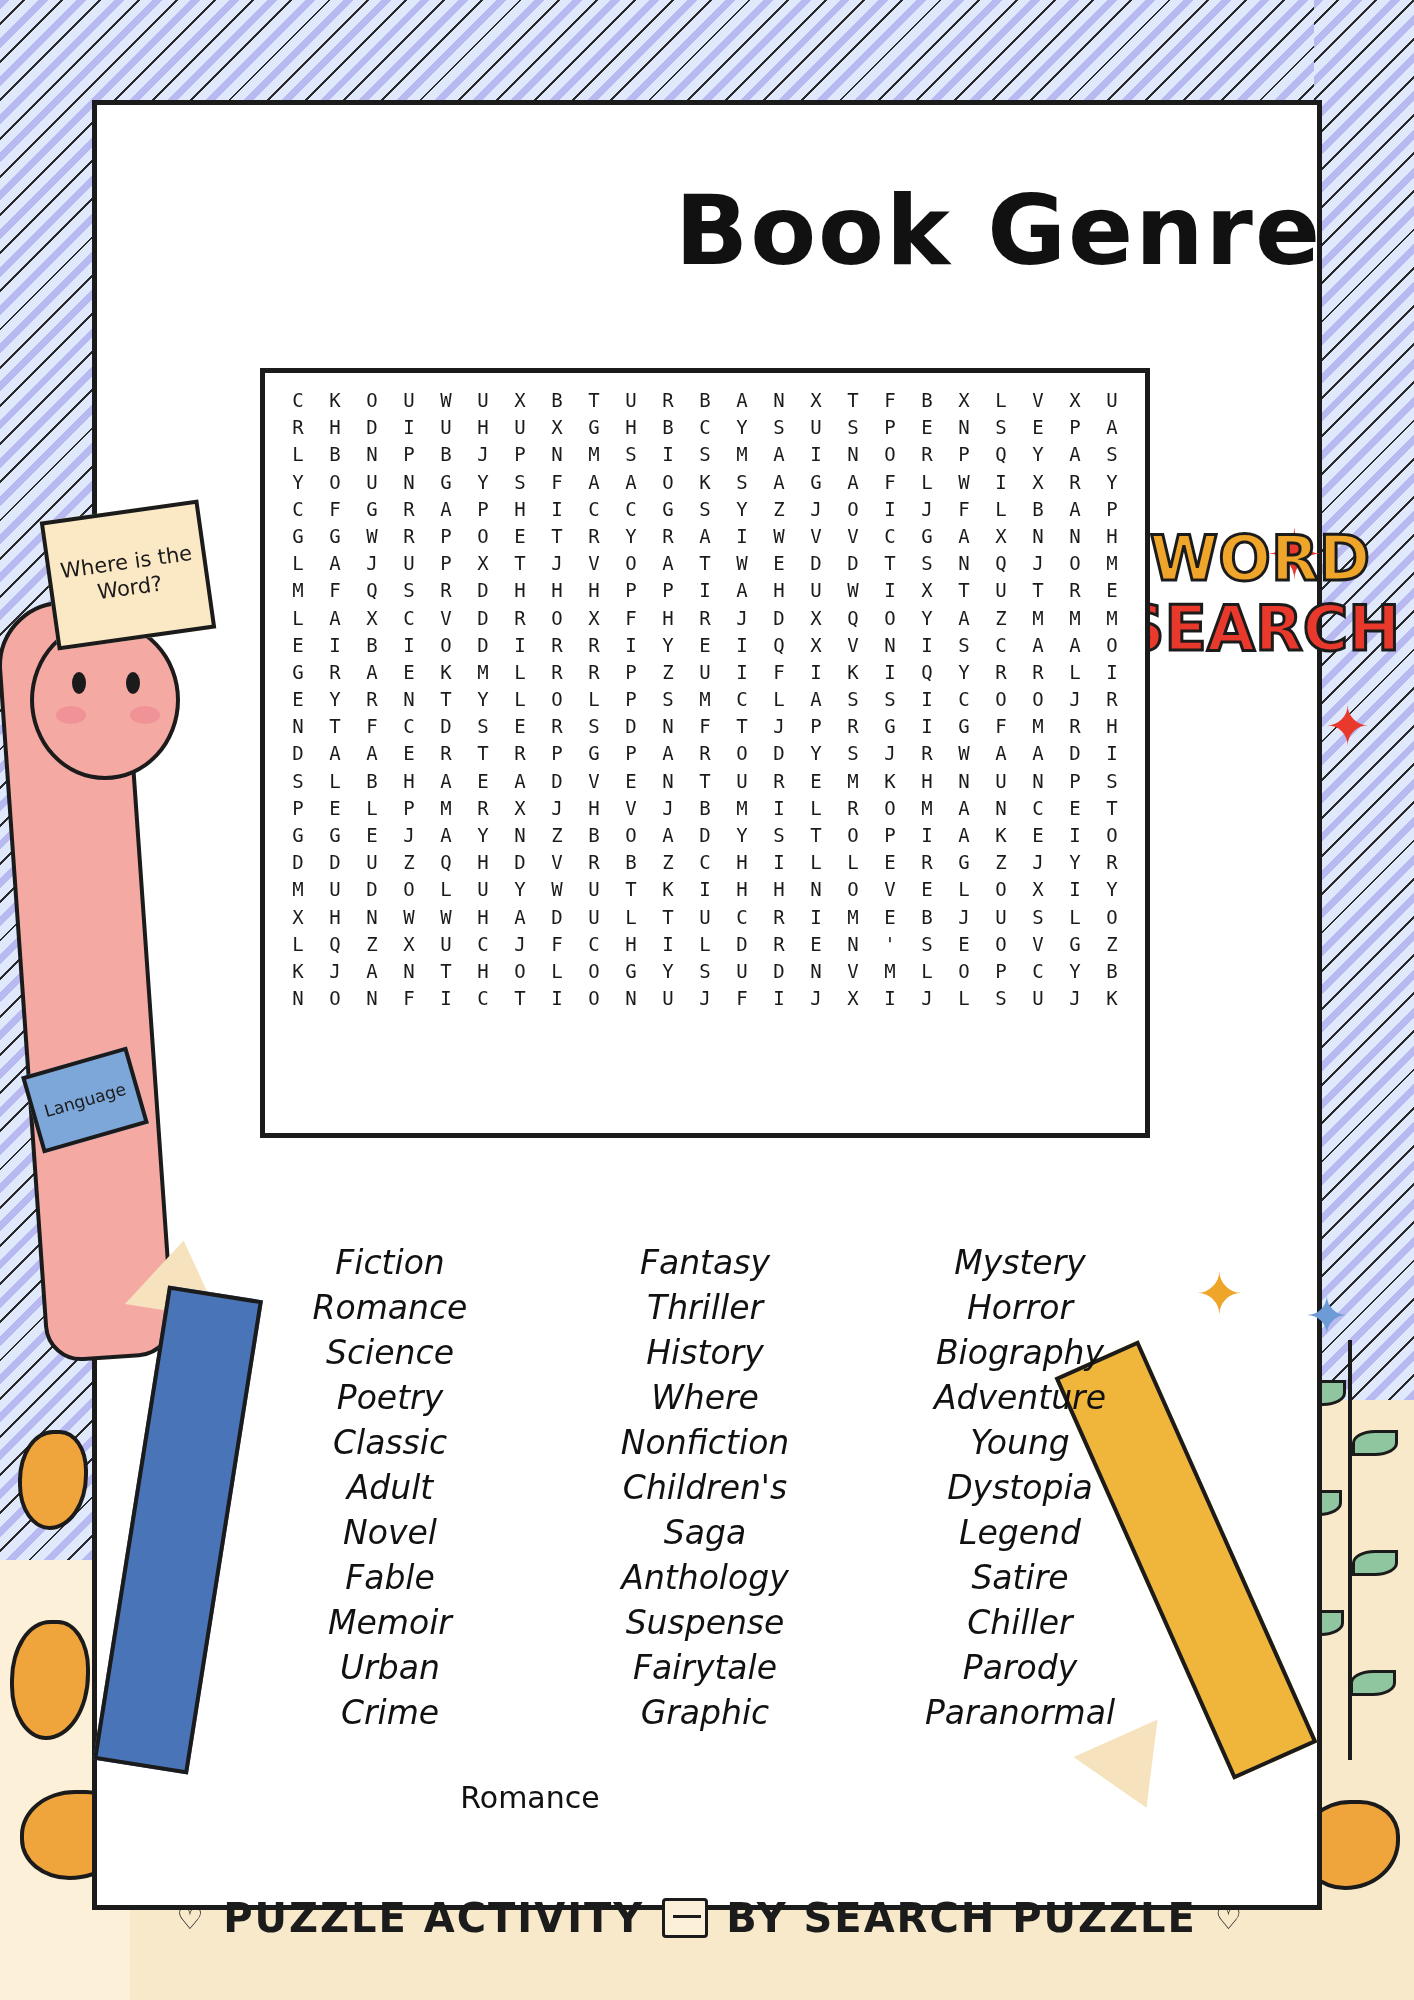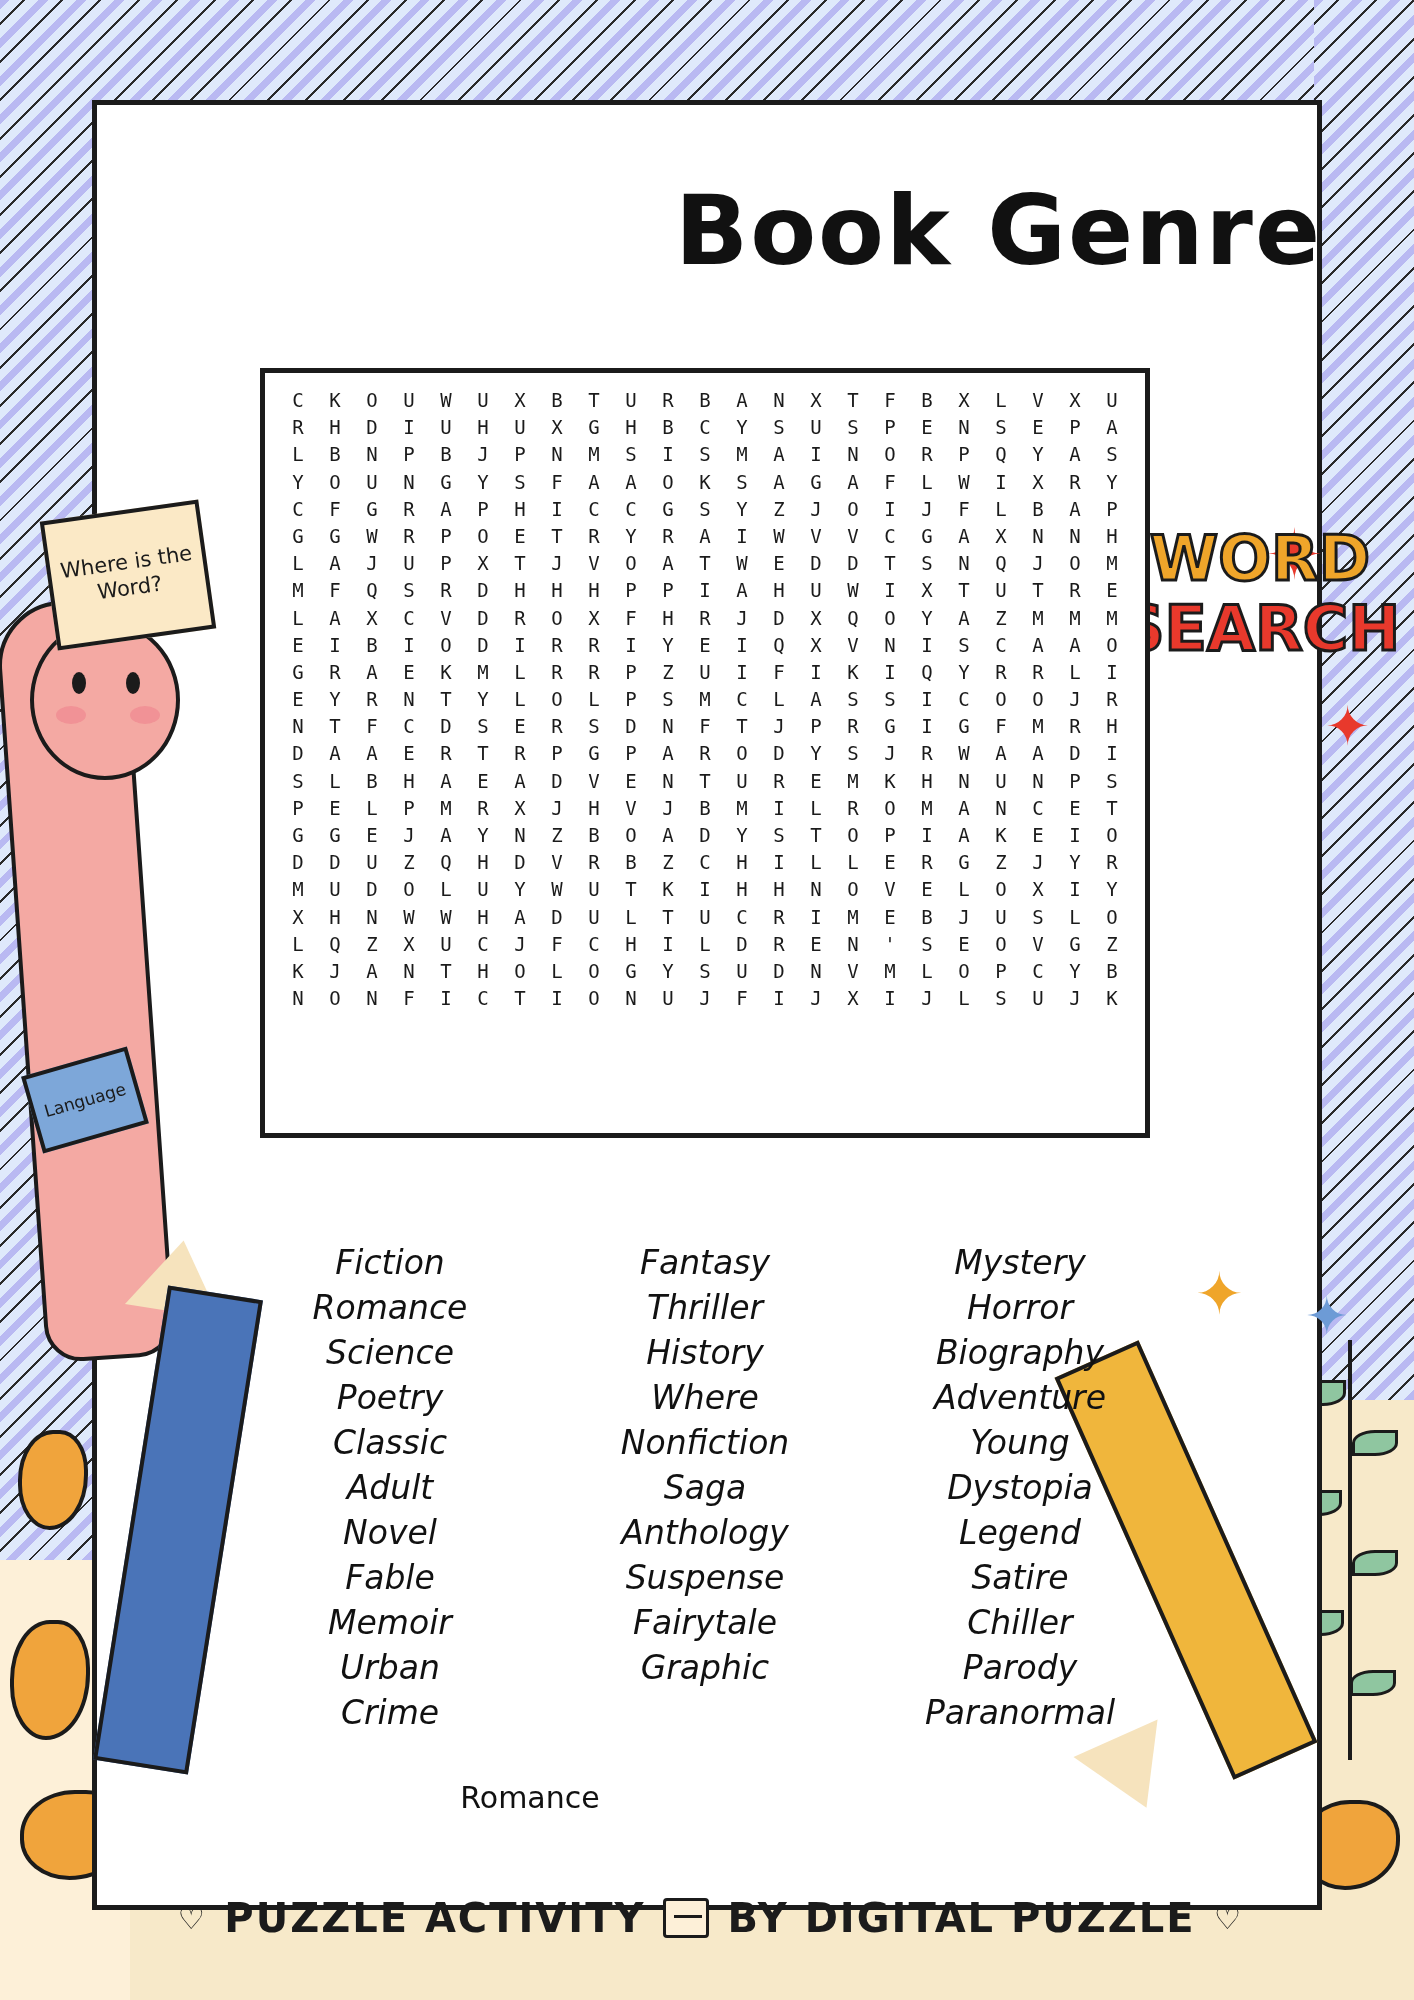--- a/index.html
+++ b/index.html
@@ -877,20 +877,21 @@
         <div class="word">Memoir</div>
         <div class="word">Urban</div>
         <div class="word">Crime</div>
       </div>
     <div class="wordcol" id="col2">
         <div class="word">Fantasy</div>
         <div class="word">Thriller</div>
         <div class="word">History</div>
         <div class="word">Where</div>
         <div class="word">Nonfiction</div>
+        <div class="word">Children's</div>
         <div class="word">Saga</div>
         <div class="word">Anthology</div>
         <div class="word">Suspense</div>
         <div class="word">Fairytale</div>
         <div class="word">Graphic</div>
       </div>
     <div class="wordcol" id="col3">
         <div class="word">Mystery</div>
         <div class="word">Horror</div>
         <div class="word">Biography</div>
@@ -903,17 +904,17 @@
         <div class="word">Parody</div>
         <div class="word">Paranormal</div>
       </div>
   </div>
   <div class="word-extra">Romance</div>
 
   <div class="footer">
     <span class="heart">♡</span>
     <span>PUZZLE ACTIVITY</span>
     <span class="foot-badge"></span>
-    <span>BY DIGITAL PUZZLE</span>
+    <span>BY SEARCH PUZZLE</span>
     <span class="heart">♡</span>
   </div>
 
 </div>
 
 </body></html>

